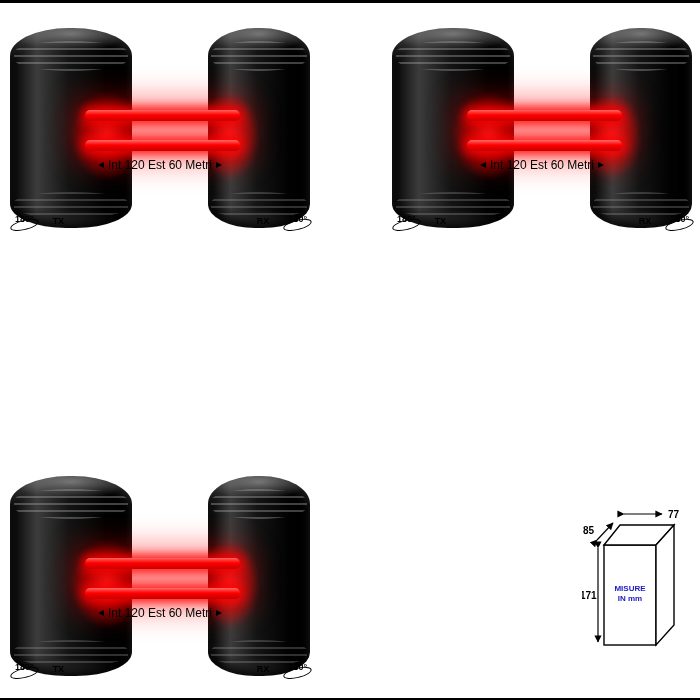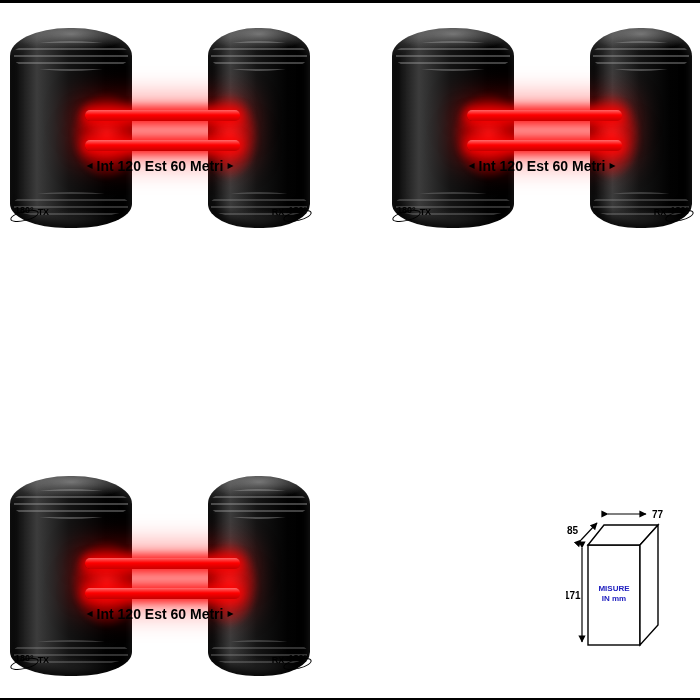--- a/index.html
+++ b/index.html
@@ -35,40 +35,40 @@
   .glow.side-left{left:-8%;}
 
   .beam{position:absolute;left:75px;width:155px;height:11px;z-index:3;border-radius:5px;
     background:linear-gradient(180deg,#ff6a6a,#ff0000 45%,#c30000);
     box-shadow:0 0 10px 3px rgba(255,0,0,.85), 0 0 28px 13px rgba(255,0,0,.40);}
   .beam.upper{top:82px;}
   .beam.lower{top:112px;}
 
   .beam-label{position:absolute;top:130px;left:50%;transform:translateX(-50%);z-index:4;
     display:flex;align-items:center;white-space:nowrap;
-    font-size:14px;font-weight:bold;color:#000;text-align:right;}
+    font-size:12px;font-weight:normal;color:#000;text-align:right;}
   .arr{width:0;height:0;border-top:3px solid transparent;border-bottom:3px solid transparent;display:inline-block;}
   .arr.left{border-right:6px solid #000;margin-right:4px;}
   .arr.right{border-left:6px solid #000;margin-left:4px;}
 
-  .tag{position:absolute;top:177px;display:flex;align-items:center;gap:1px;
+  .tag{position:absolute;top:186px;display:flex;align-items:center;gap:16px;
     font-size:9px;font-weight:bold;color:#000;z-index:5;}
   .tag.left-side{left:2px;}
   .tag.right-side{right:0;margin-left:16px;}
   .rot{position:relative;display:inline-block;padding:0 3px 4px;}
   .rot .oval{position:absolute;left:-2px;right:-2px;top:46%;height:8px;border:1px solid #000;
     border-radius:50%;transform:rotate(-14deg);}
 
   
   #pair-top-left{left:10px;top:28px;}
   #pair-top-right{left:392px;top:28px;}
   #pair-bottom-left{left:10px;top:476px;}
 
   
-  #dim{position:absolute;left:566px;top:503px;width:115px;height:168px;}
+  #dim{position:absolute;left:582px;top:503px;width:115px;height:168px;}
   #dim svg{width:100%;height:100%;}
   .dim-num{font:bold 10px "Liberation Sans",sans-serif;fill:#000;}
   .dim-note{font:bold 8px "Liberation Sans",sans-serif;}
 </style>
 </head>
 <body>
 
 <div id="canvas">
   <div class="frame-line top"></div>
   <div class="frame-line bottom"></div>

